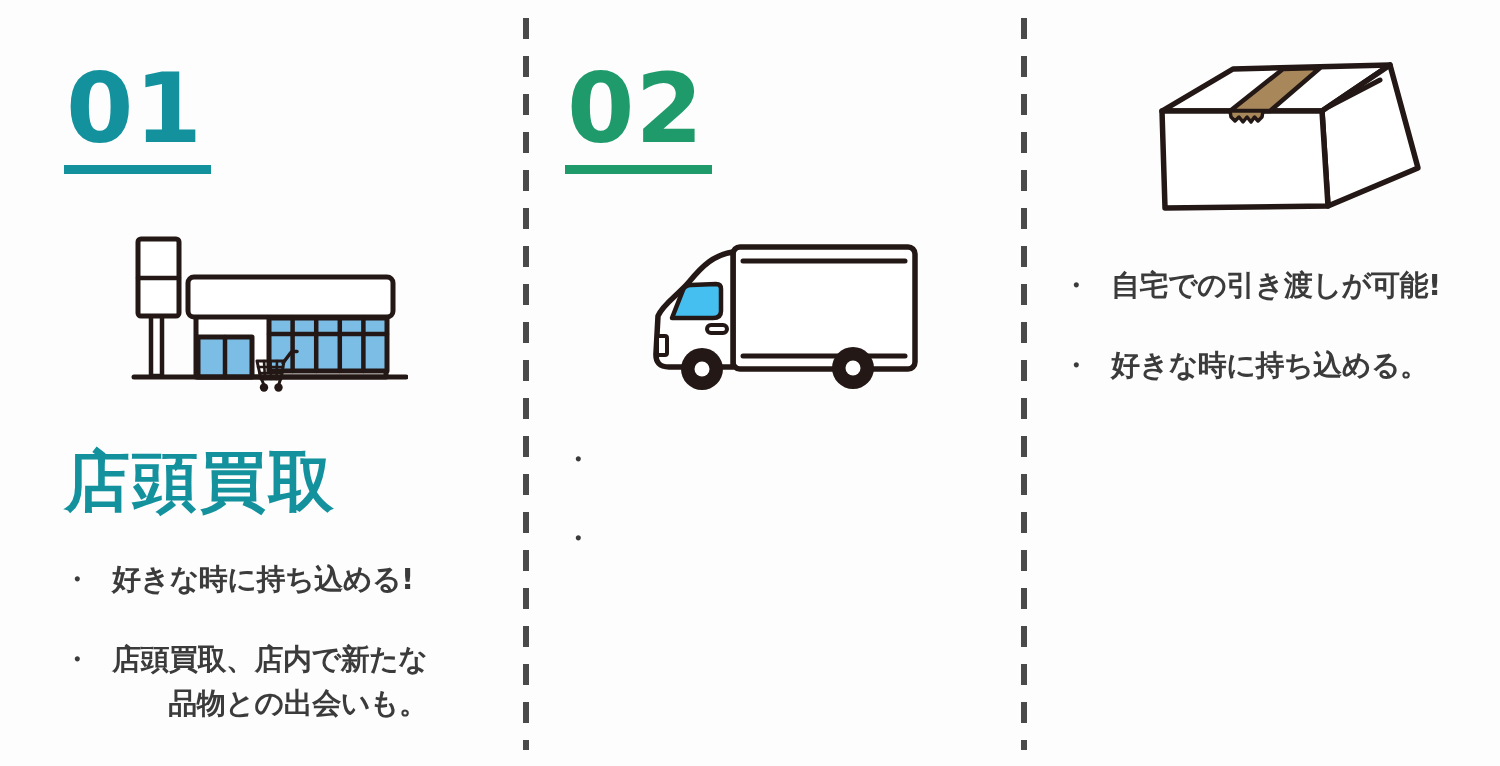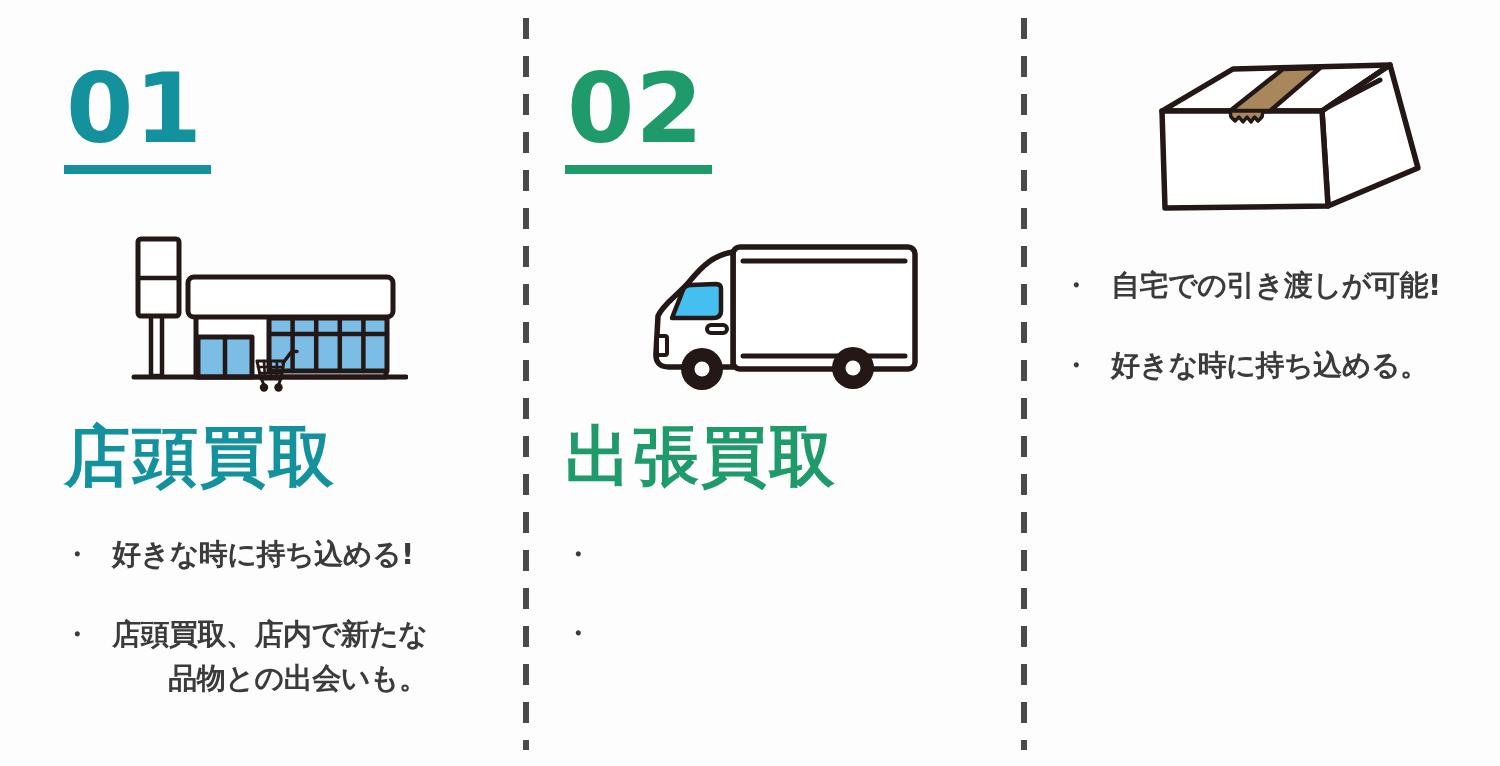--- a/index.html
+++ b/index.html
@@ -30,21 +30,21 @@
   .c1 .num, .c1 .title { color:var(--accent-1,#13929E); border-color:var(--accent-1,#13929E); }
   .c2 .num, .c2 .title { color:var(--accent-2,#1F9B6B); border-color:var(--accent-2,#1F9B6B); }
   .c3 .num, .c3 .title { color:var(--accent-3,#57A93C); border-color:var(--accent-3,#57A93C); }
 
   .icon-area { margin-top:60px; height:165px; }
   .c1 .icon-area svg { margin-left:54px; }
   .c2 .icon-area svg { margin-left:75px; }
   .c3 .icon-area svg { margin-left:92px; }
 
   .title {
-    margin-top:22px; font-size:66px; font-weight:800;
+    margin-top:47px; font-size:66px; font-weight:800;
     letter-spacing:2px; line-height:1.1;
   }
   .bullets { margin-top:38px; list-style:none; }
   .bullets li { display:flex; margin-bottom:35px; }
   .bullet-marker {
     width:48px; flex:0 0 48px; font-size:26px; font-weight:700;
     color:var(--text-dark,#3b3b3b); line-height:1.7;
   }
   .bullet-text {
     font-size:29px; font-weight:700; color:var(--text-dark,#3b3b3b);
@@ -136,21 +136,20 @@
           <path class="st fg" stroke-width="4.5" d="M32,84 L43,56 Q45,51 51,51 L76,50 Q81,50 81,55 L81,77 Q81,84 73,84 Z"></path>
           <rect class="st fw" stroke-width="4" x="67" y="91" width="20" height="8" rx="4"></rect>
           <rect class="st fw" stroke-width="4" x="17" y="102" width="10" height="19" rx="2"></rect>
 
           <circle class="fo" cx="62" cy="135" r="21"></circle>
           <circle class="fw" cx="62" cy="135" r="7.5"></circle>
           <circle class="fo" cx="213" cy="134" r="21"></circle>
           <circle class="fw" cx="213" cy="134" r="7.5"></circle>
         </svg>
       </div>
-      <h2 class="title">出張買取</h2>
       <ul class="bullets">
         <li>
           <span class="bullet-marker">・</span>
         </li>
         <li>
           <span class="bullet-marker">・</span>
         </li>
       </ul>
     </section>
 

